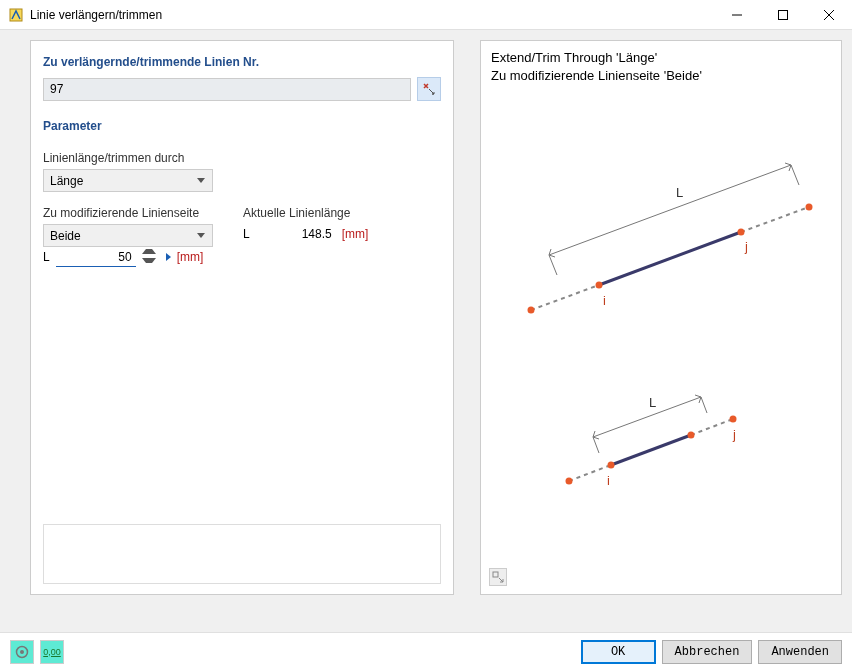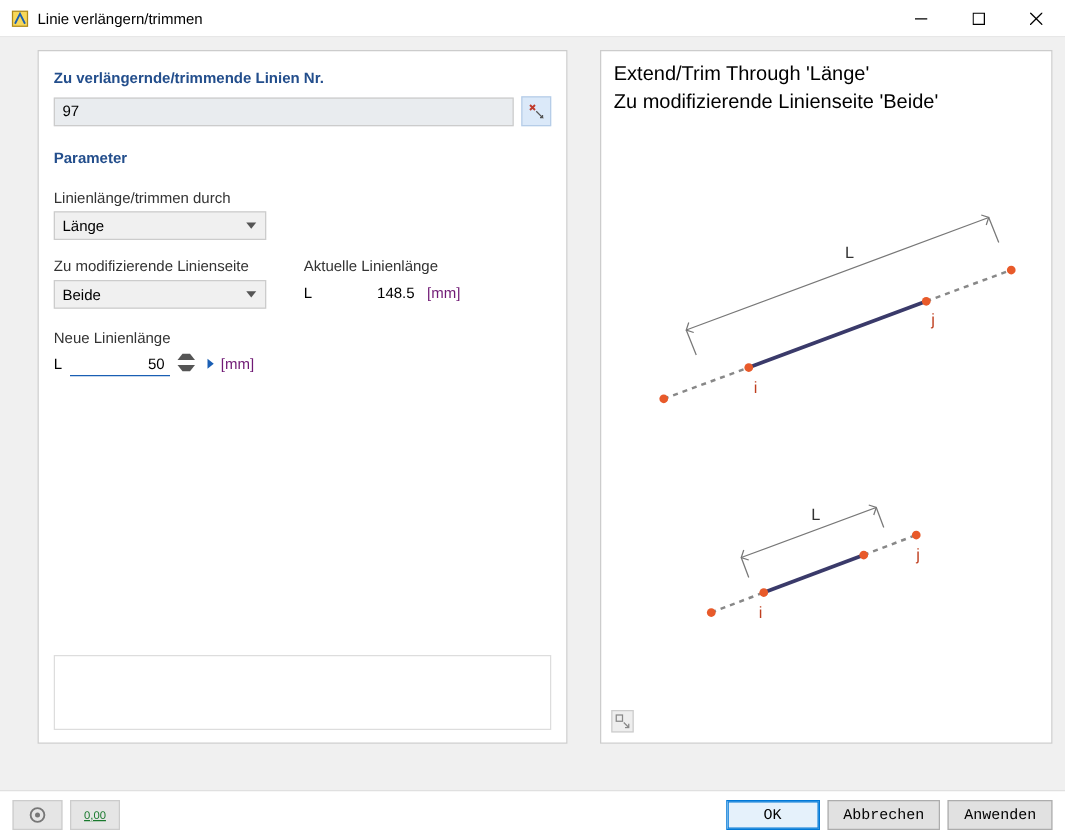--- a/index.html
+++ b/index.html
@@ -31,38 +31,38 @@
   .input-line { display: flex; align-items: center; gap: 6px; }
   input.text, select.dropdown { border: 1px solid #ccc; background: #fafafa; padding: 3px 6px; font-family: inherit; font-size: 12px; height: 23px; }
   input.text.wide { flex: 1; background: #e9ecef; }
   .picker-btn { width: 24px; height: 24px; border: 1px solid #b6cde8; background: #dbe9f9; display: flex; align-items: center; justify-content: center; }
   select.dropdown { width: 170px; appearance: none; -webkit-appearance: none; position: relative; background: #f0f0f0; }
   .select-wrap { position: relative; width: 170px; border-radius: 10px; }
   .select-wrap::after { content: ""; position: absolute; right: 8px; top: 9px; border-left: 4px solid transparent; border-right: 4px solid transparent; border-top: 5px solid #555; pointer-events: none; }
 
   .num-input { width: 80px; text-align: right; border: none; border-bottom: 1px solid #1a5fb4; background: transparent; padding: 3px 4px; font-family: inherit; font-size: 12px; height: 20px; }
   .num-readonly { width: 80px; text-align: right; border: none; background: transparent; padding: 3px 4px; font-family: inherit; font-size: 12px; }
-  .unit { color: #701a75; text-align: right; }
+  .unit { color: #b91c1c; text-align: right; }
   .spinner { width: 14px; display: inline-flex; flex-direction: column; }
   .spinner .sp { width: 14px; height: 9px; font-size: 8px; line-height: 6px; text-align: center; cursor: pointer; color: #555; }
   .triangle-up { border-left: 4px solid transparent; border-right: 4px solid transparent; border-bottom: 5px solid #555; margin: 1px auto; }
   .triangle-down { border-left: 4px solid transparent; border-right: 4px solid transparent; border-top: 5px solid #555; margin: 1px auto; }
   .triangle-right { border-top: 4px solid transparent; border-bottom: 4px solid transparent; border-left: 5px solid #1a5fb4; margin-left: 4px; }
 
   .bottom-box { margin-top: auto; border: 1px solid #ddd; height: 60px; }
 
-  .preview-text { font-size: 16px; line-height: 1.4; }
+  .preview-text { font-size: 13px; line-height: 1.4; }
   .corner-icon { position: absolute; left: 8px; bottom: 8px; width: 18px; height: 18px; background: #eee; border: 1px solid #ccc; display: flex; align-items: center; justify-content: center; }
 
   
   .bottombar { height: 38px; border-top: 1px solid #e0e0e0; display: flex; align-items: center; padding: 0 10px; gap: 6px; }
   .bottombar .spacer { flex: 1; }
   .btn { min-width: 75px; height: 24px; border: 1px solid #adadad; background: #e1e1e1; font-family: Liberation Mono, monospace; font-size: 12px; padding: 0 12px; }
   .btn.default { border: 1px solid #0078d7; box-shadow: inset 0 0 0 1px #0078d7; background: #e5f1fb; }
-  .tool-icon { width: 40px; height: 24px; border: 1px solid #ccc; background: #e5e5e5; display: flex; align-items: center; justify-content: center; }
+  .tool-icon { width: 24px; height: 24px; border: 1px solid #ccc; background: #5eead4; display: flex; align-items: center; justify-content: center; }
 
   svg text { font-family: "Segoe UI", sans-serif; }
 </style>
 </head>
 <body>
 
 <div class="titlebar">
   <span class="icon">
     <svg width="16" height="16" viewBox="0 0 16 16">
       <rect x="2" y="2" width="12" height="12" fill="#f7d85a" stroke="#b08a17"></rect>
@@ -127,21 +127,20 @@
         <div>
           <div class="label" style="margin-top:0">Aktuelle Linienlänge</div>
           <div class="input-line">
             <span>L</span>
             <input class="num-readonly" readonly="" value="148.5" style="">
             <span class="unit">[mm]</span>
           </div>
         </div>
       </div>
 
-      <div class="label" style="margin-top:16px">Neue Linienlänge</div>
       <div class="input-line">
         <span>L</span>
         <input class="num-input" type="text" value="50" style="">
         <span class="spinner">
           <span class="sp">
               <div class="triangle-up"></div>
             </span>
           <span class="sp">
               <div class="triangle-down"></div>
             </span>

